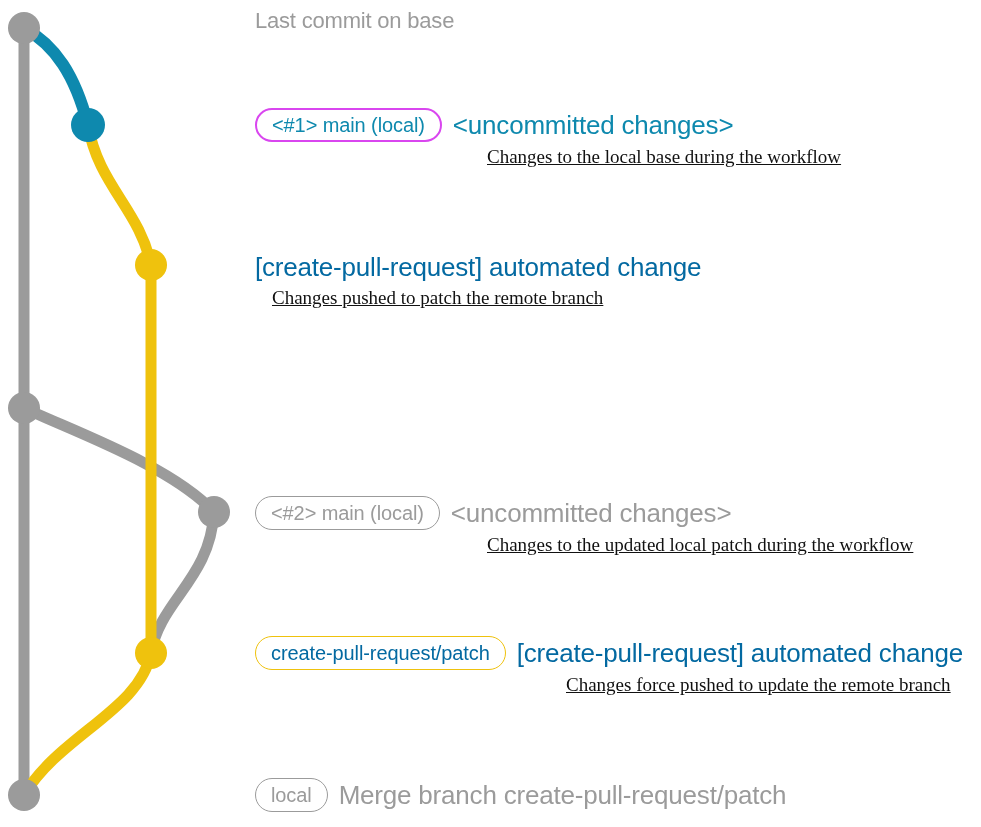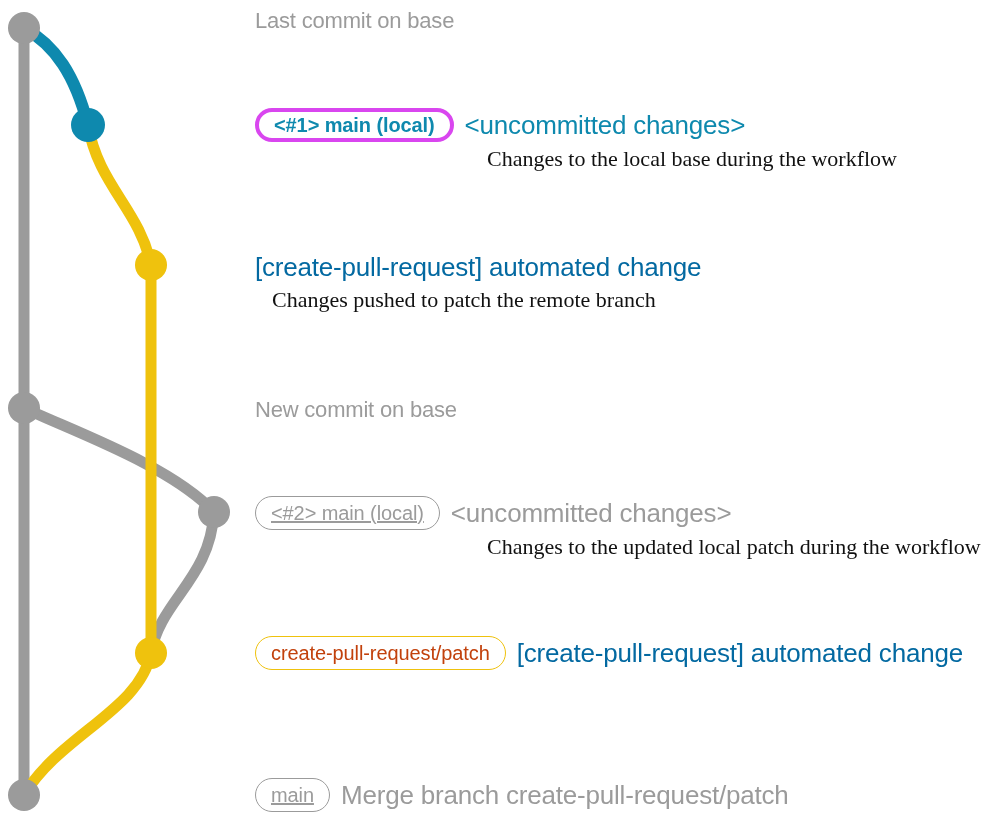--- a/index.html
+++ b/index.html
@@ -50,38 +50,39 @@
     align-items: center;
     justify-content: center;
     box-sizing: border-box;
     height: 34px;
     padding: 0 15px;
     border-radius: 17px;
     font-size: 20px;
     letter-spacing: -0.1px;
     background: #ffffff;
   }
-  .pill.blue  { border: 4px solid #d946ef;  color: #0e89ae; font-weight: bold; }
-  .pill.gray  { border: 1.6px solid #9b9b9b; color: #9b9b9b; text-decoration: underline; }
-  .pill.yellow{ border: 1.8px solid #efc20d; color: #c2410c; }
+  .pill.blue  { border: 2px solid #d946ef;  color: #0e89ae; }
+  .pill.gray  { border: 1.6px solid #9b9b9b; color: #9b9b9b; }
+  .pill.yellow{ border: 1.8px solid #efc20d; color: #0369a1; }
 
   .headline {
     font-size: 26px;
     letter-spacing: -0.2px;
   }
   .headline.blue   { color: #0e89ae; }
   .headline.gray   { color: #9b9b9b; }
   .headline.yellow { color: #0369a1; }
 
   .caption {
     font-family: "Liberation Serif", serif;
-    font-size: 22px;
+    font-size: 19px;
     color: #111111;
     white-space: nowrap;
     margin-top: 4px;
+    text-decoration: underline;
   }
 
   .section-title {
     font-size: 22px;
     color: #9b9b9b;
     letter-spacing: -0.2px;
     white-space: nowrap;
   }
 </style>
 </head>
@@ -126,39 +127,37 @@
     <div class="caption" style="margin-left:232px;">Changes to the local base during the workflow</div>
   </div>
 
   <div class="row" style="top:252px;">
     <div class="row-head">
       <span class="headline yellow">[create-pull-request] automated change</span>
     </div>
     <div class="caption" style="margin-left:17px;">Changes pushed to patch the remote branch</div>
   </div>
 
-  <div class="row" style="top:397px;">
-    <div class="section-title">New commit on base</div>
-  </div>
 
   <div class="row" style="top:496px;">
     <div class="row-head">
       <span class="pill gray">&lt;#2&gt; main (local)</span>
       <span class="headline gray">&lt;uncommitted changes&gt;</span>
     </div>
     <div class="caption" style="margin-left:232px;">Changes to the updated local patch during the workflow</div>
   </div>
 
   <div class="row" style="top:636px;">
     <div class="row-head">
       <span class="pill yellow">create-pull-request/patch</span>
       <span class="headline yellow">[create-pull-request] automated change</span>
     </div>
+    <div class="caption" style="margin-left:311px;">Changes force pushed to update the remote branch</div>
   </div>
 
   <div class="row" style="top:778px;">
     <div class="row-head">
-      <span class="pill gray">main</span>
+      <span class="pill gray">local</span>
       <span class="headline gray">Merge branch create-pull-request/patch</span>
     </div>
   </div>
 
 </div>
 
 </body></html>

